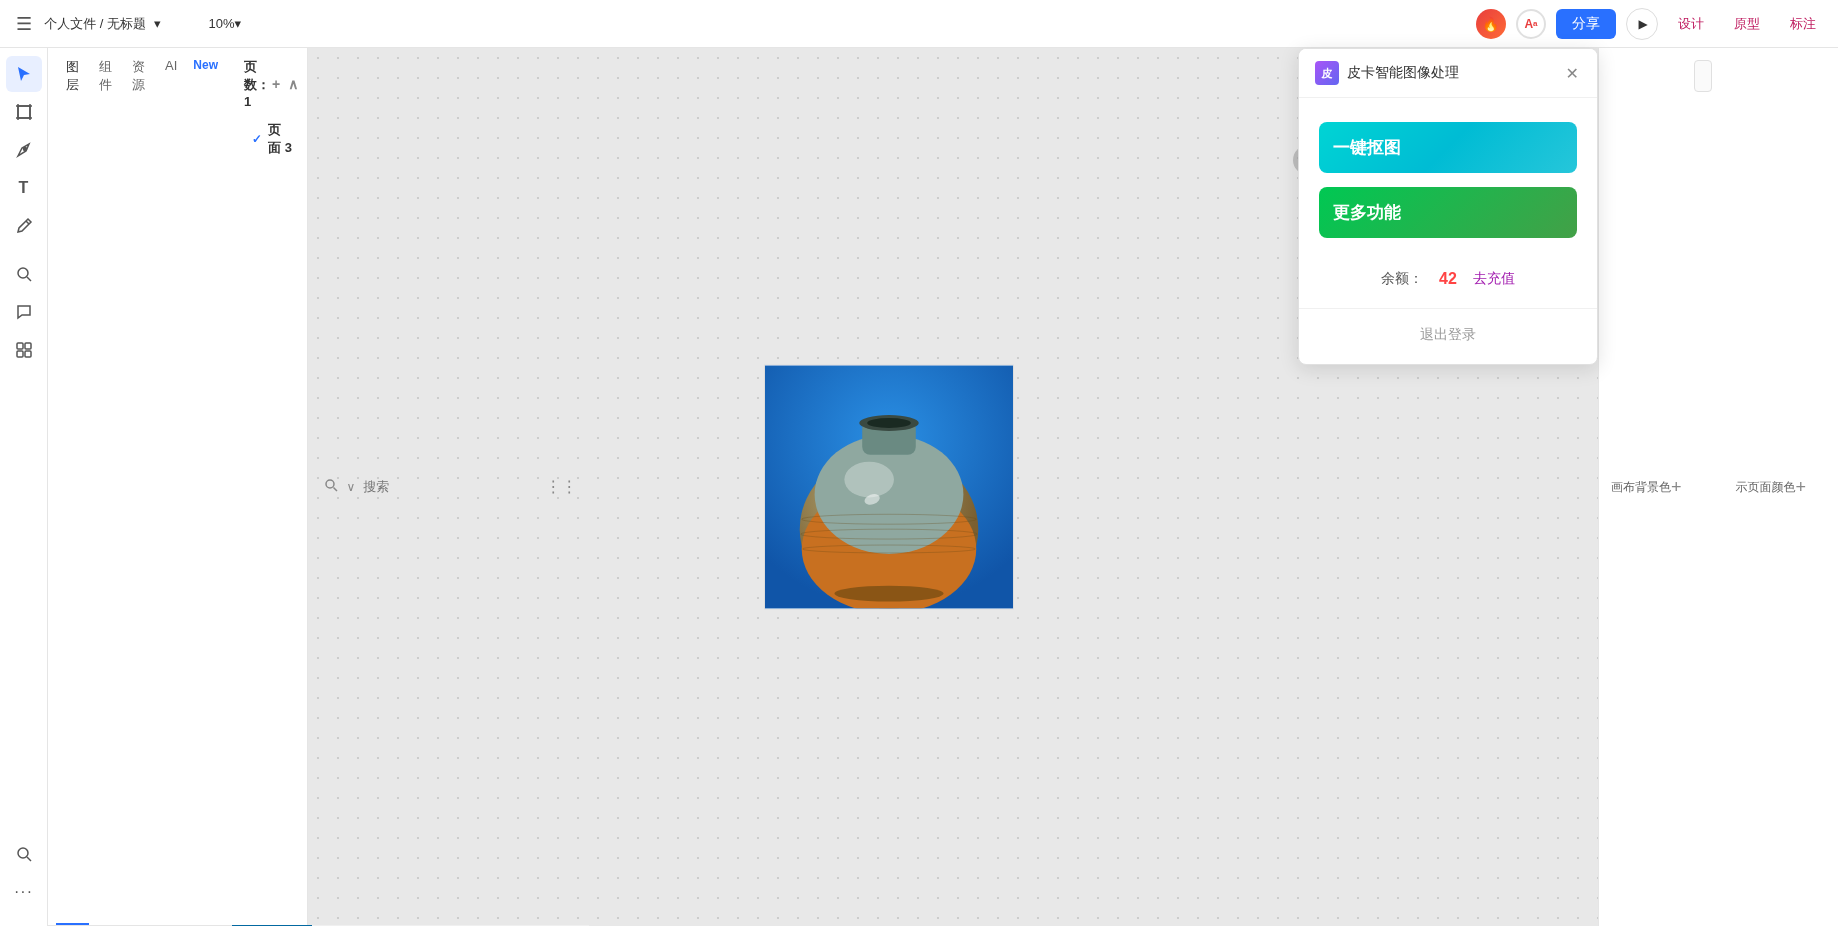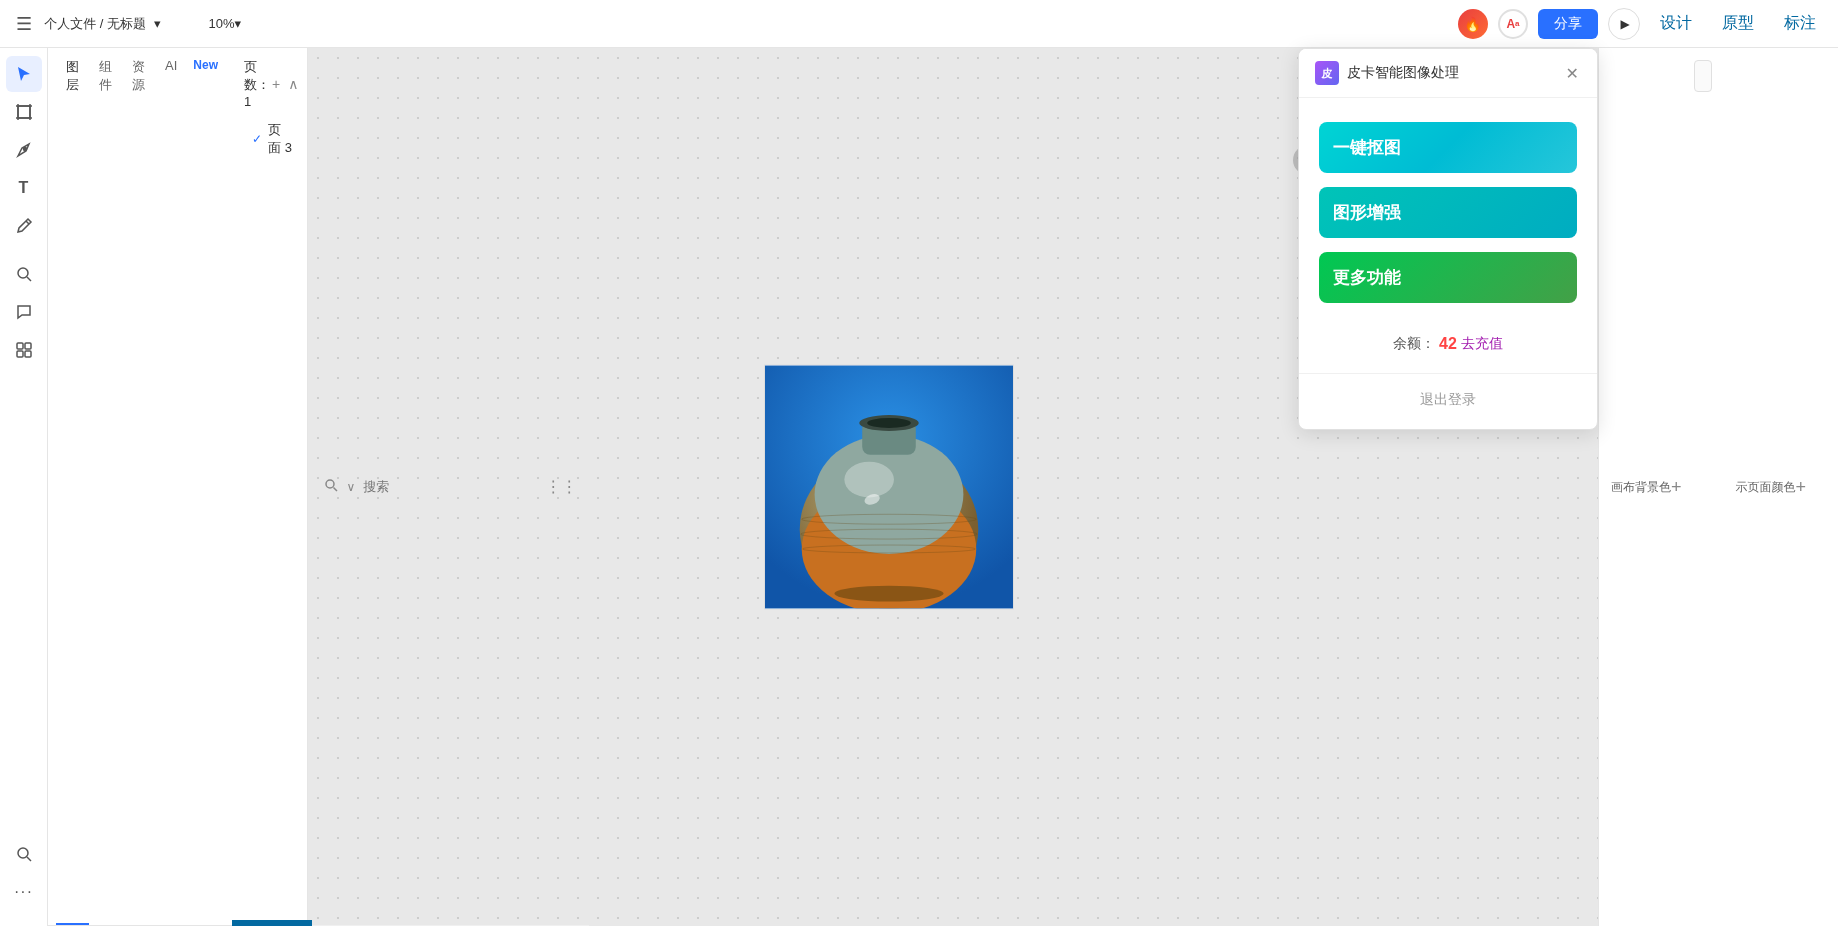--- a/index.html
+++ b/index.html
@@ -13,21 +13,21 @@
     }
     .topbar-left { display: flex; align-items: center; gap: 8px; }
     .topbar-title { font-size: 13px; color: #333; display: flex; align-items: center; gap: 4px; cursor: pointer; }
     .topbar-zoom { font-size: 13px; color: #333; display: flex; align-items: center; cursor: pointer; padding: 4px 8px; border-radius: 4px; }
     .topbar-spacer { flex: 1; }
     .topbar-right { display: flex; align-items: center; gap: 10px; }
     .btn-share {
       background: #2970ff; color: #fff; border: none; border-radius: 6px;
       padding: 6px 16px; font-size: 14px; cursor: pointer; font-weight: 500;
     }
-    .nav-tab { font-size: 16px; color: #0369a1; padding: 4px 10px; cursor: pointer; border-radius: 4px; }
+    .nav-tab { font-size: 13px; color: #be185d; padding: 4px 10px; cursor: pointer; border-radius: 4px; }
     .hamburger-icon { font-size: 18px; cursor: pointer; color: #555; padding: 4px; }
     .logo-icon {
       width: 30px; height: 30px; border-radius: 50%; background: linear-gradient(135deg, #e83e3e, #ff6b35);
       display: flex; align-items: center; justify-content: center; color: #fff; font-size: 14px; font-weight: bold;
     }
     .logo-a {
       width: 30px; height: 30px; border-radius: 50%; background: #fff; border: 2px solid #e0e0e0;
       display: flex; align-items: center; justify-content: center; color: #e83e3e; font-size: 14px; font-weight: bold;
     }
     .play-btn {
@@ -57,21 +57,21 @@
       width: 260px; background: #fff; border-right: 1px solid #e5e5e5;
       display: flex; flex-direction: row; z-index: 40;
     }
     .panel-tabs { display: flex; border-bottom: 1px solid #e5e5e5; padding: 0 8px; }
     .panel-tab {
       font-size: 13px; padding: 10px 10px; cursor: pointer; color: #666; border-bottom: 2px solid transparent;
     }
     .panel-tab.active { color: #333; border-bottom: 2px solid #2970ff; font-weight: 500; }
     .panel-tab-new { font-size: 12px; color: #2970ff; font-weight: 600; padding: 10px 6px; }
 
-    .panel-section { padding: 10px 12px; border-bottom: 6px solid #0369a1; }
+    .panel-section { padding: 10px 12px; border-bottom: 1px solid #0369a1; font-weight: bold; }
     .panel-section-header {
       display: flex; align-items: center; justify-content: space-between; margin-bottom: 8px;
     }
     .panel-section-title { font-size: 13px; color: #333; }
     .panel-section-actions { display: flex; gap: 4px; }
     .small-icon-btn { cursor: pointer; color: #888; font-size: 14px; padding: 2px; border-radius: 3px; }
 
     .page-item {
       display: flex; align-items: center; gap: 6px; padding: 4px 8px; border-radius: 4px; cursor: pointer;
       font-size: 13px; color: #333;
@@ -157,21 +157,21 @@
     .plugin-btn {
       width: 100%; padding: 14px; border-radius: 8px; border: none; cursor: pointer;
       font-size: 17px; font-weight: 600; color: #fff; text-align: left;
       transition: opacity 0.2s;
     }
     .btn-cutout { background: linear-gradient(135deg, #00d4d4, #00bcd4, #26c6da); }
     .btn-enhance { background: linear-gradient(135deg, #00c4b8, #00acc1); }
     .btn-more { background: linear-gradient(135deg, #00c853, #43a047); }
 
     .plugin-footer {
-      padding: 8px 20px 20px; display: flex; align-items: center; justify-content: center; gap: 4px;
+      padding: 8px 20px 20px; display: flex; align-items: center; justify-content: center; gap: 16px;
       font-size: 14px; color: #555;
     }
     .balance-number { color: #ff4444; font-weight: 600; font-size: 16px; }
     .recharge-link { color: #a21caf; cursor: pointer; font-size: 14px; text-decoration: none; }
 
     .plugin-logout {
       padding: 8px 20px 20px; text-align: center; border-top: 1px solid #f0f0f0; padding-top: 16px;
     }
     .logout-btn { font-size: 14px; color: #999; cursor: pointer; border: none; background: transparent; }
 
@@ -391,21 +391,20 @@
   <div class="plugin-header">
     <div class="plugin-header-left">
       <div class="plugin-logo">皮</div>
       <span class="plugin-title">皮卡智能图像处理</span>
     </div>
     <button class="plugin-close">✕</button>
   </div>
 
   <div class="plugin-body">
     <button class="plugin-btn btn-cutout">一键抠图</button>
-    <button class="plugin-btn btn-enhance">图形增强</button>
     <button class="plugin-btn btn-more">更多功能</button>
   </div>
 
   <div class="plugin-footer">
     <span>余额：</span>
     <span class="balance-number">42</span>
     <a class="recharge-link" href="#">去充值</a>
   </div>
 
   <div class="plugin-logout">

